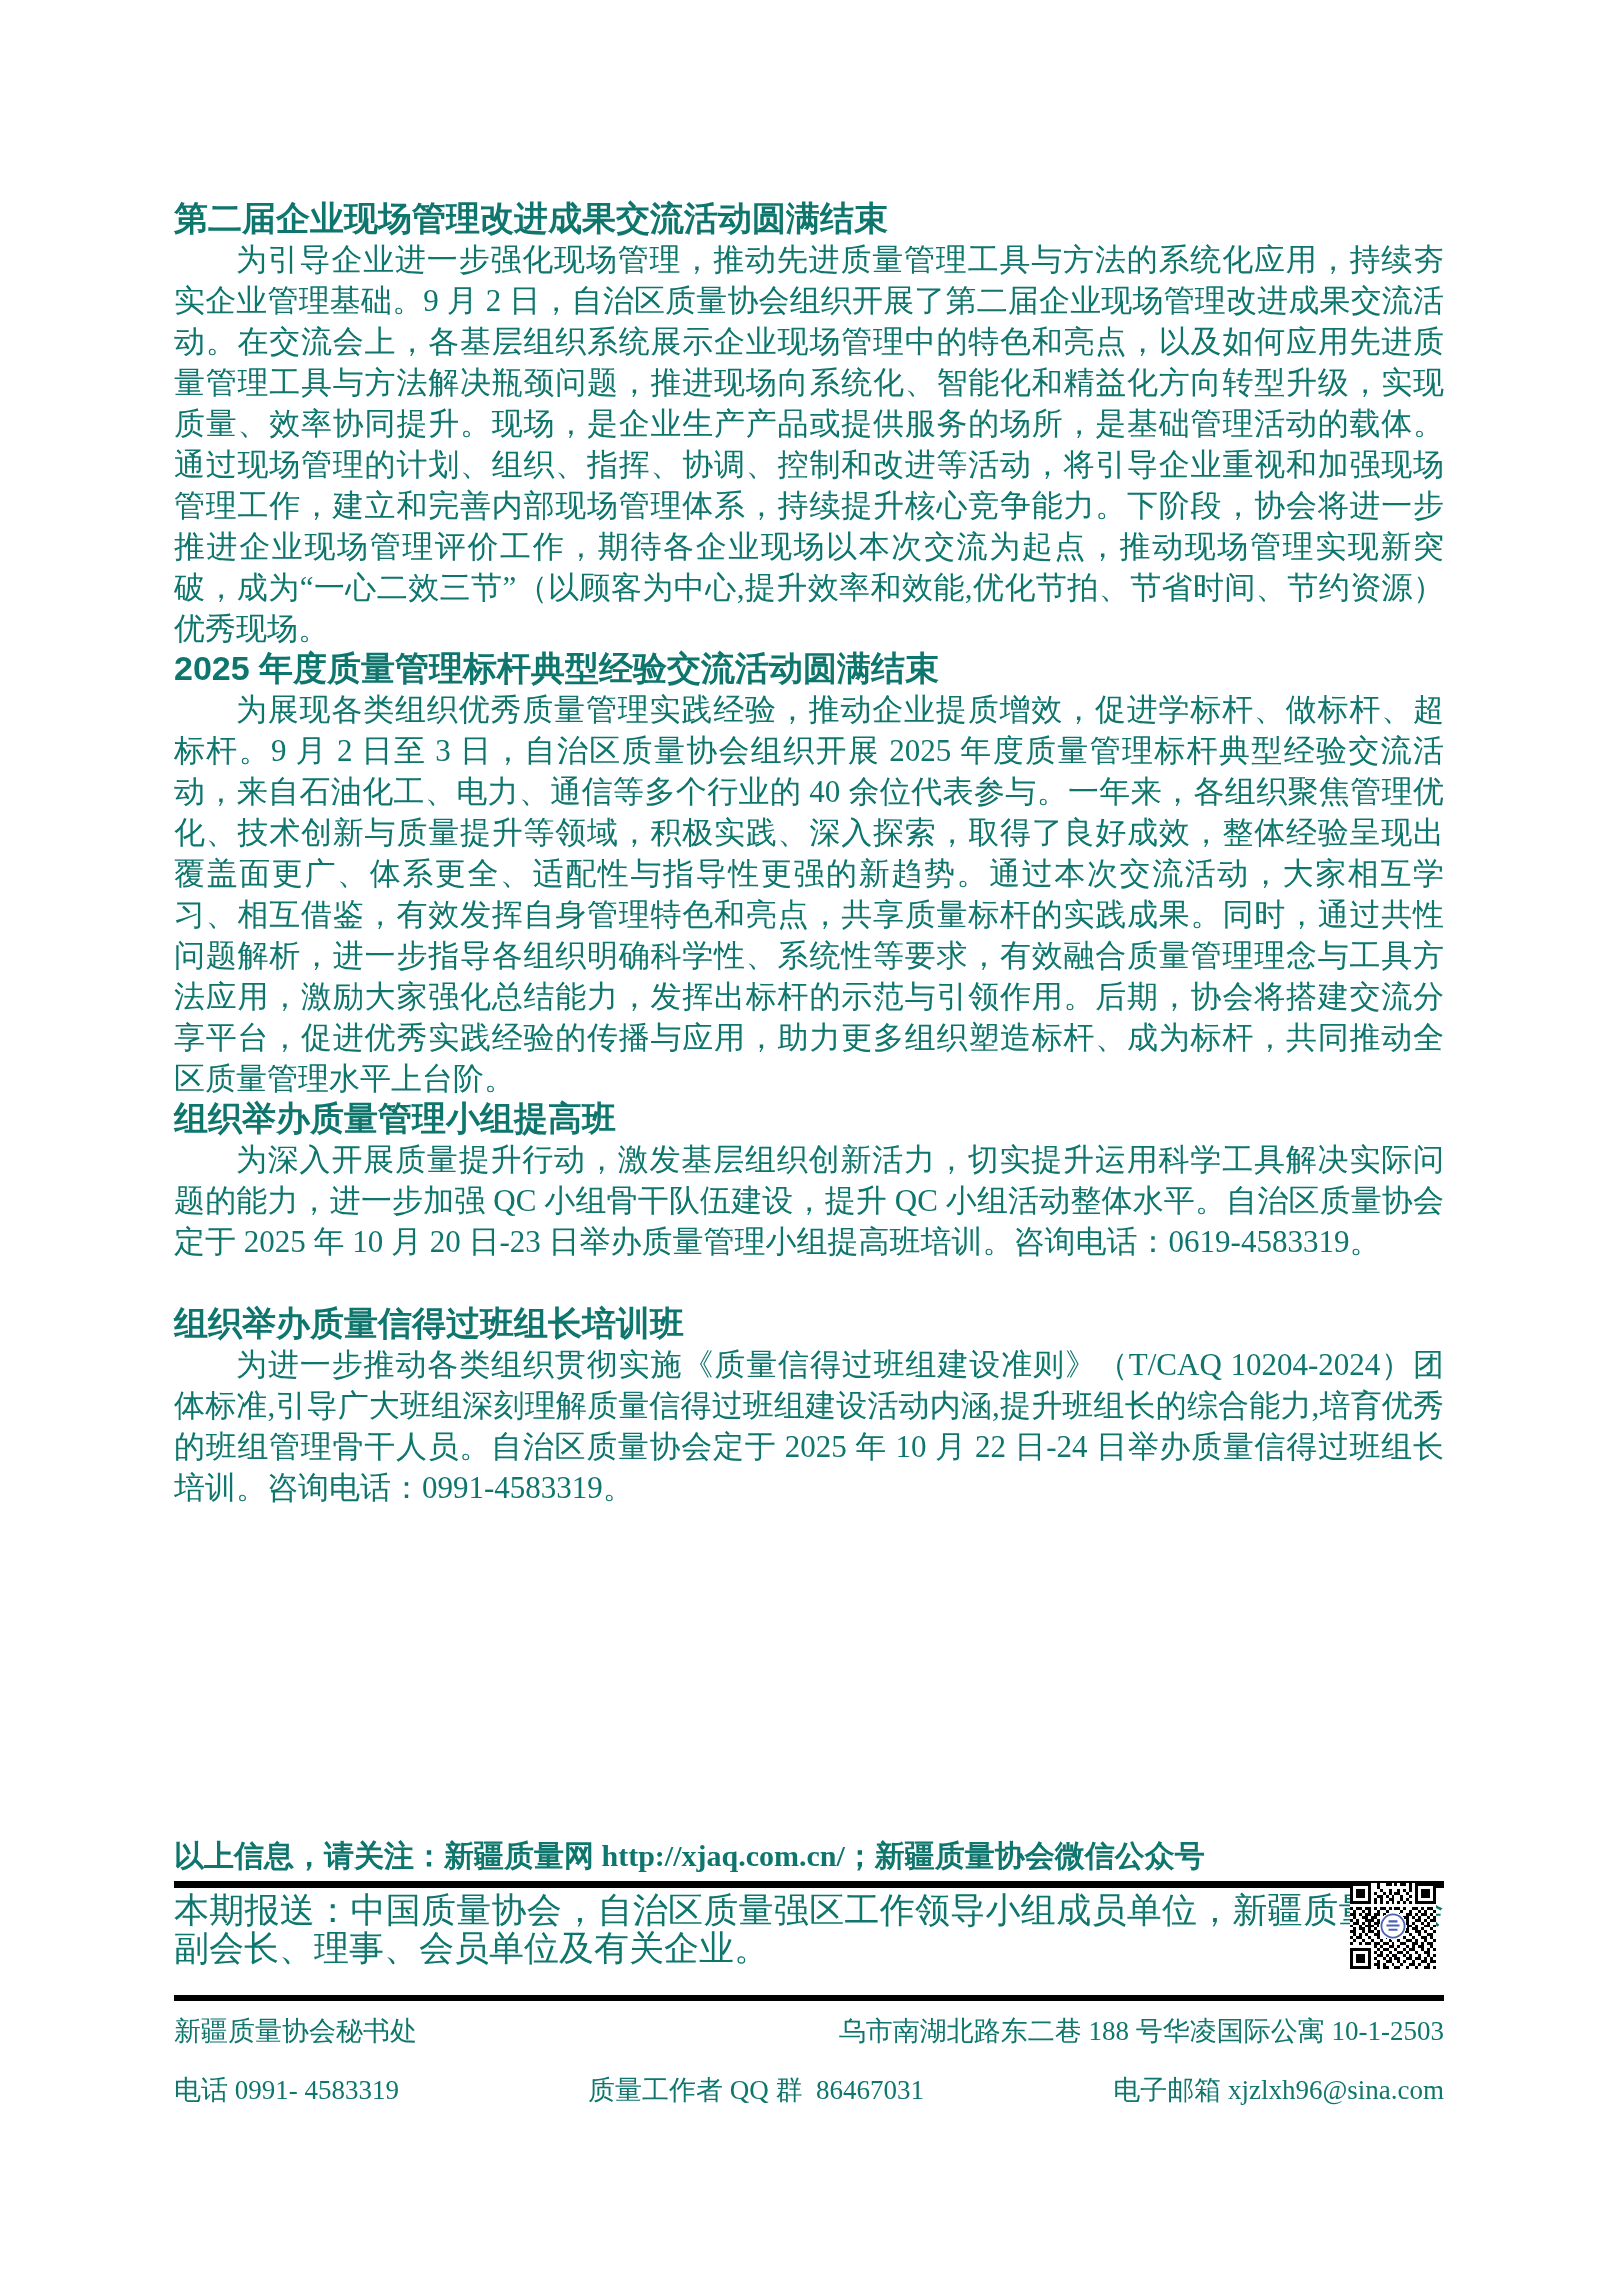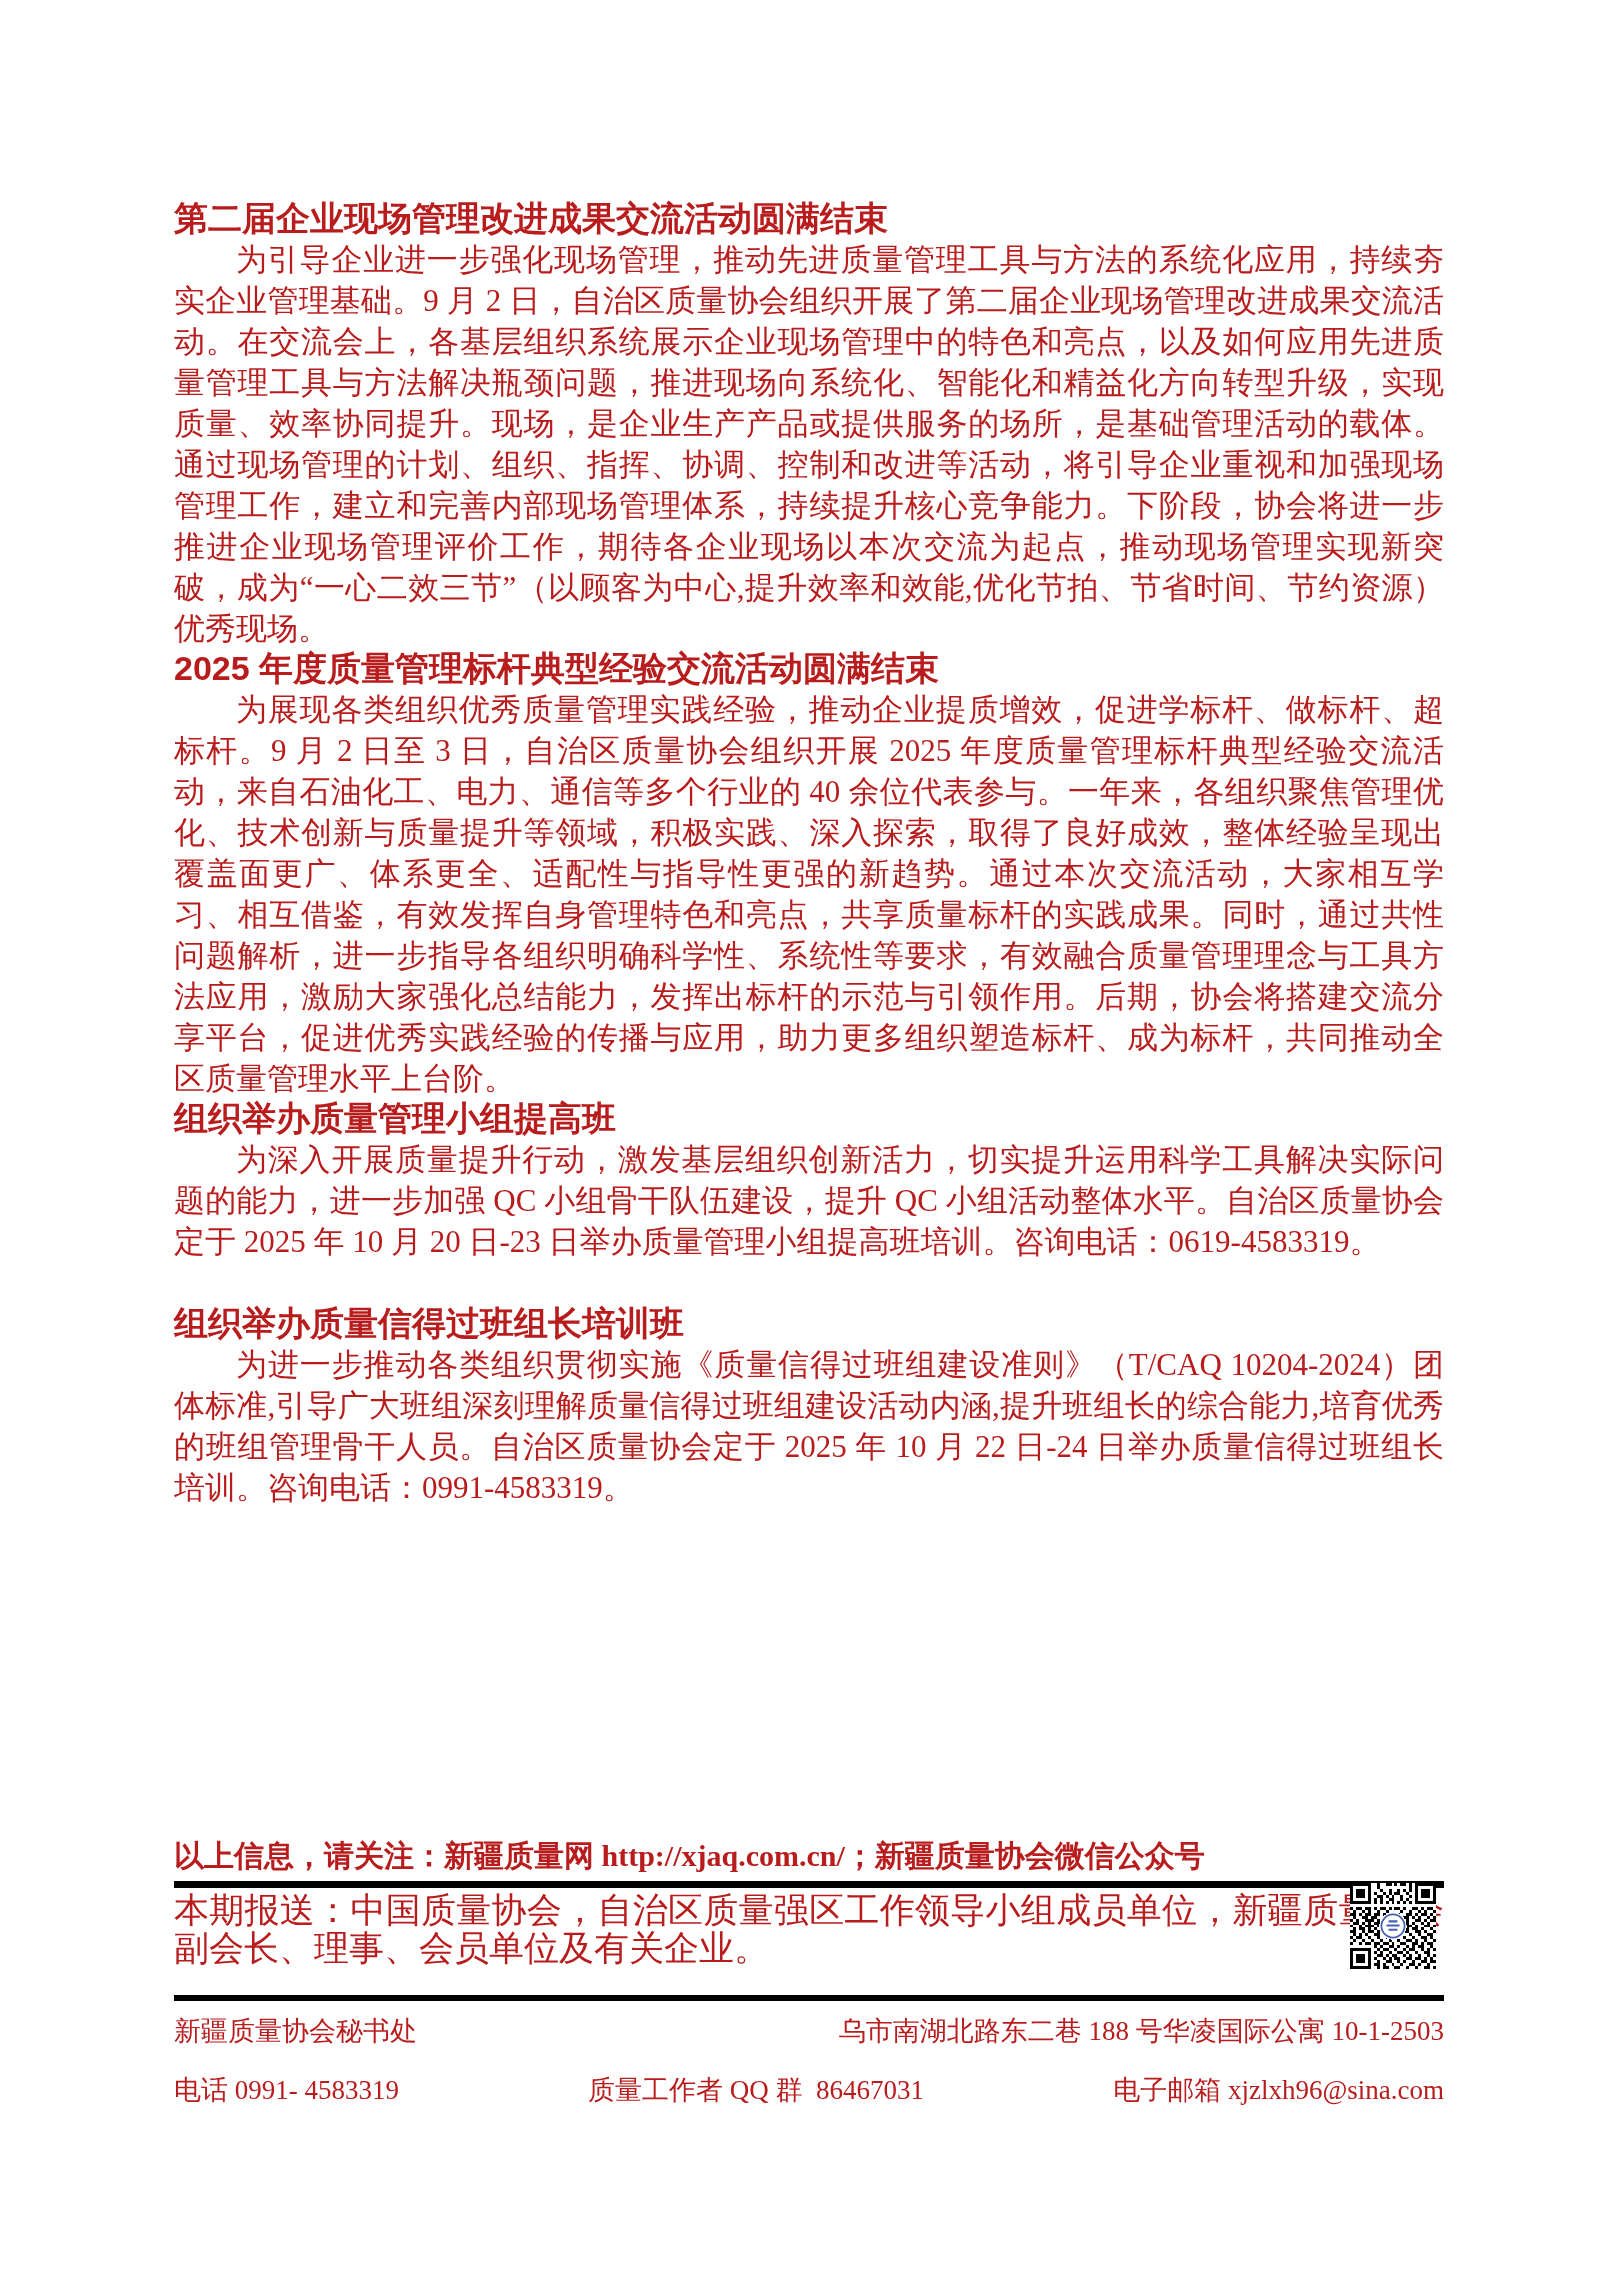--- a/index.html
+++ b/index.html
@@ -1,21 +1,21 @@
 <!DOCTYPE html>
 <html style="font-size:13px"><head>
 <meta charset="utf-8">
 <style>
   html, body { margin: 0; padding: 0; background: #ffffff; }
   .page {
     position: relative;
     width: 1623px;
     height: 2295px;
     background: #ffffff;
-    color: #b91c1c;
+    color: #0f766e;
     font-family: "Liberation Serif", "DejaVu Serif", serif;
     overflow: hidden;
   }
   .content {
     position: absolute;
     left: 174px;
     top: 0;
     width: 1270px;
     padding-top: 198px;
   }

